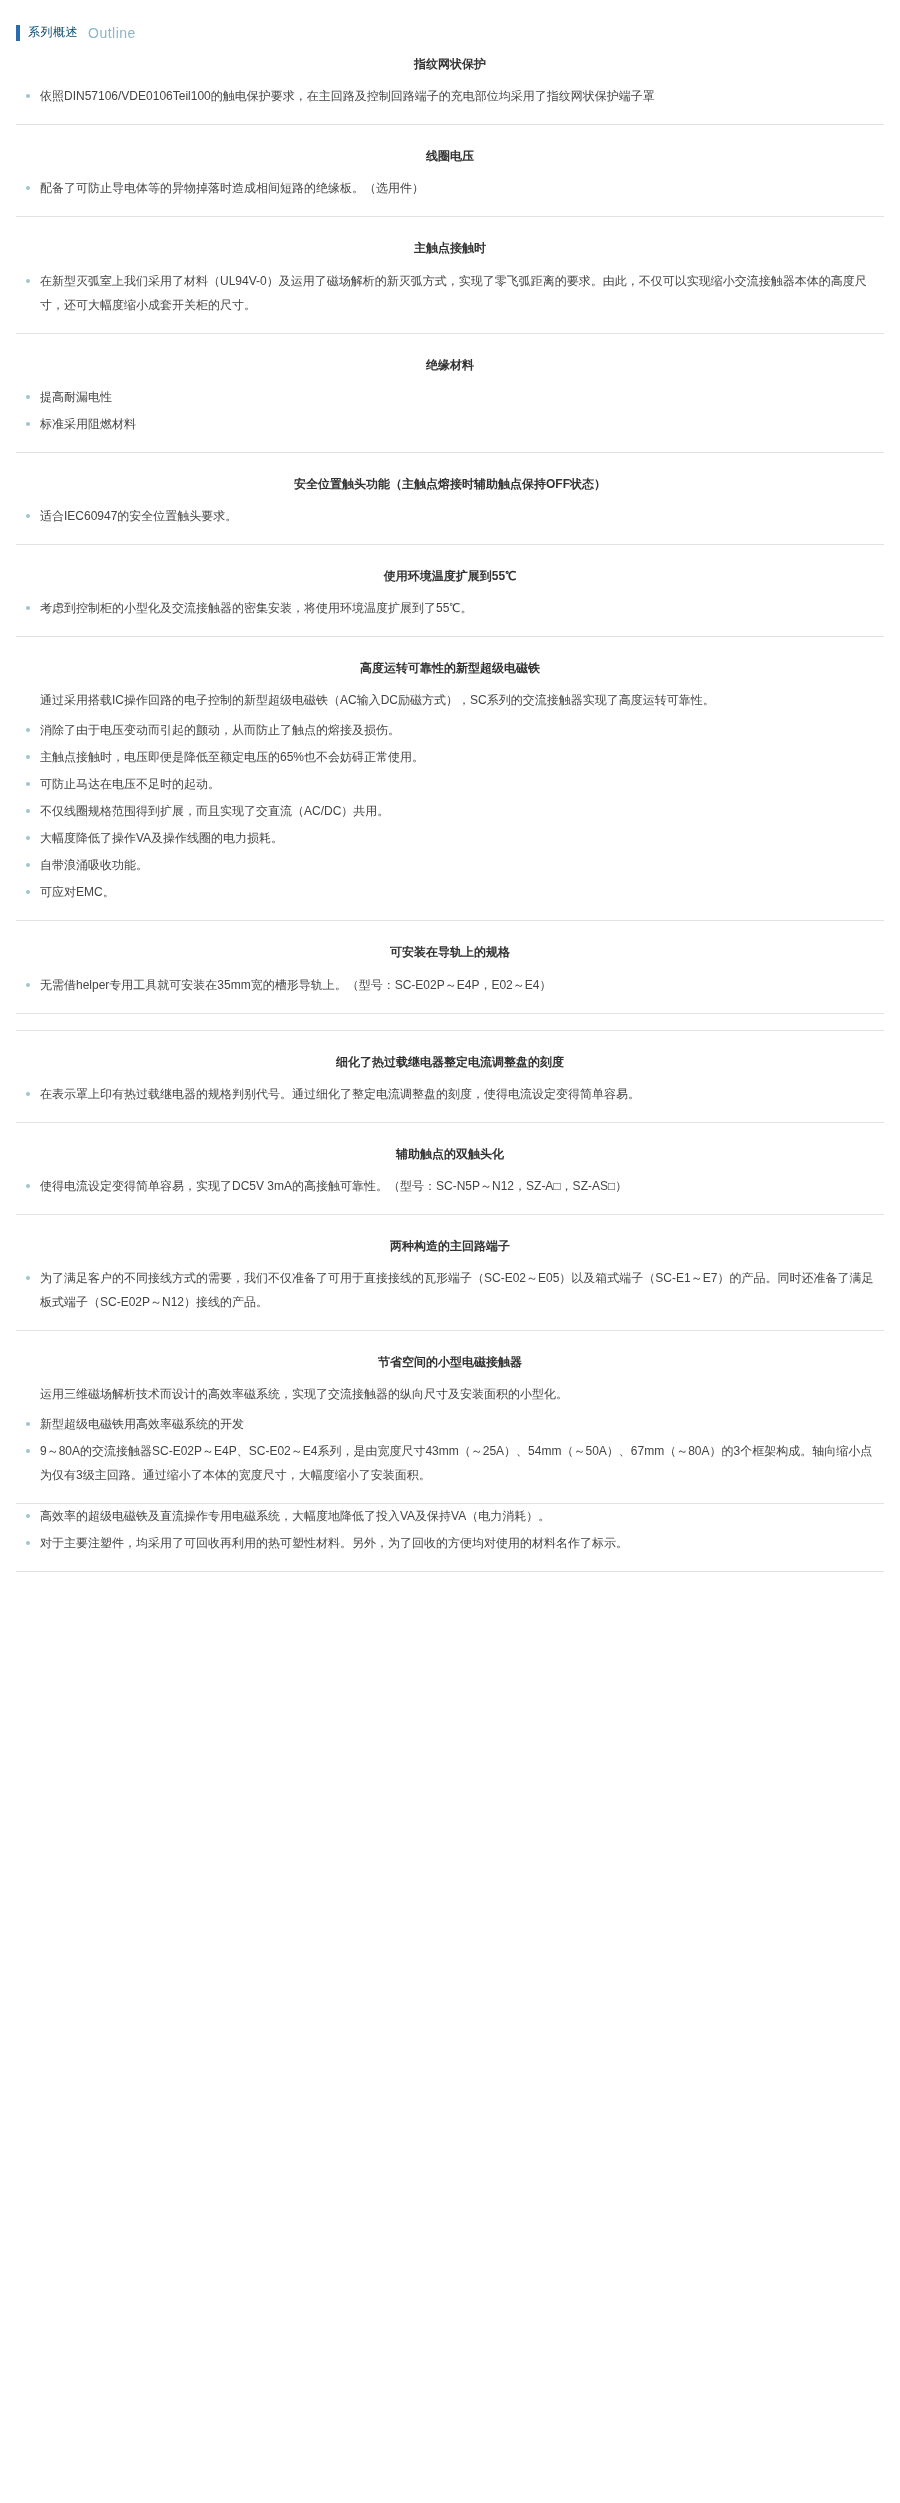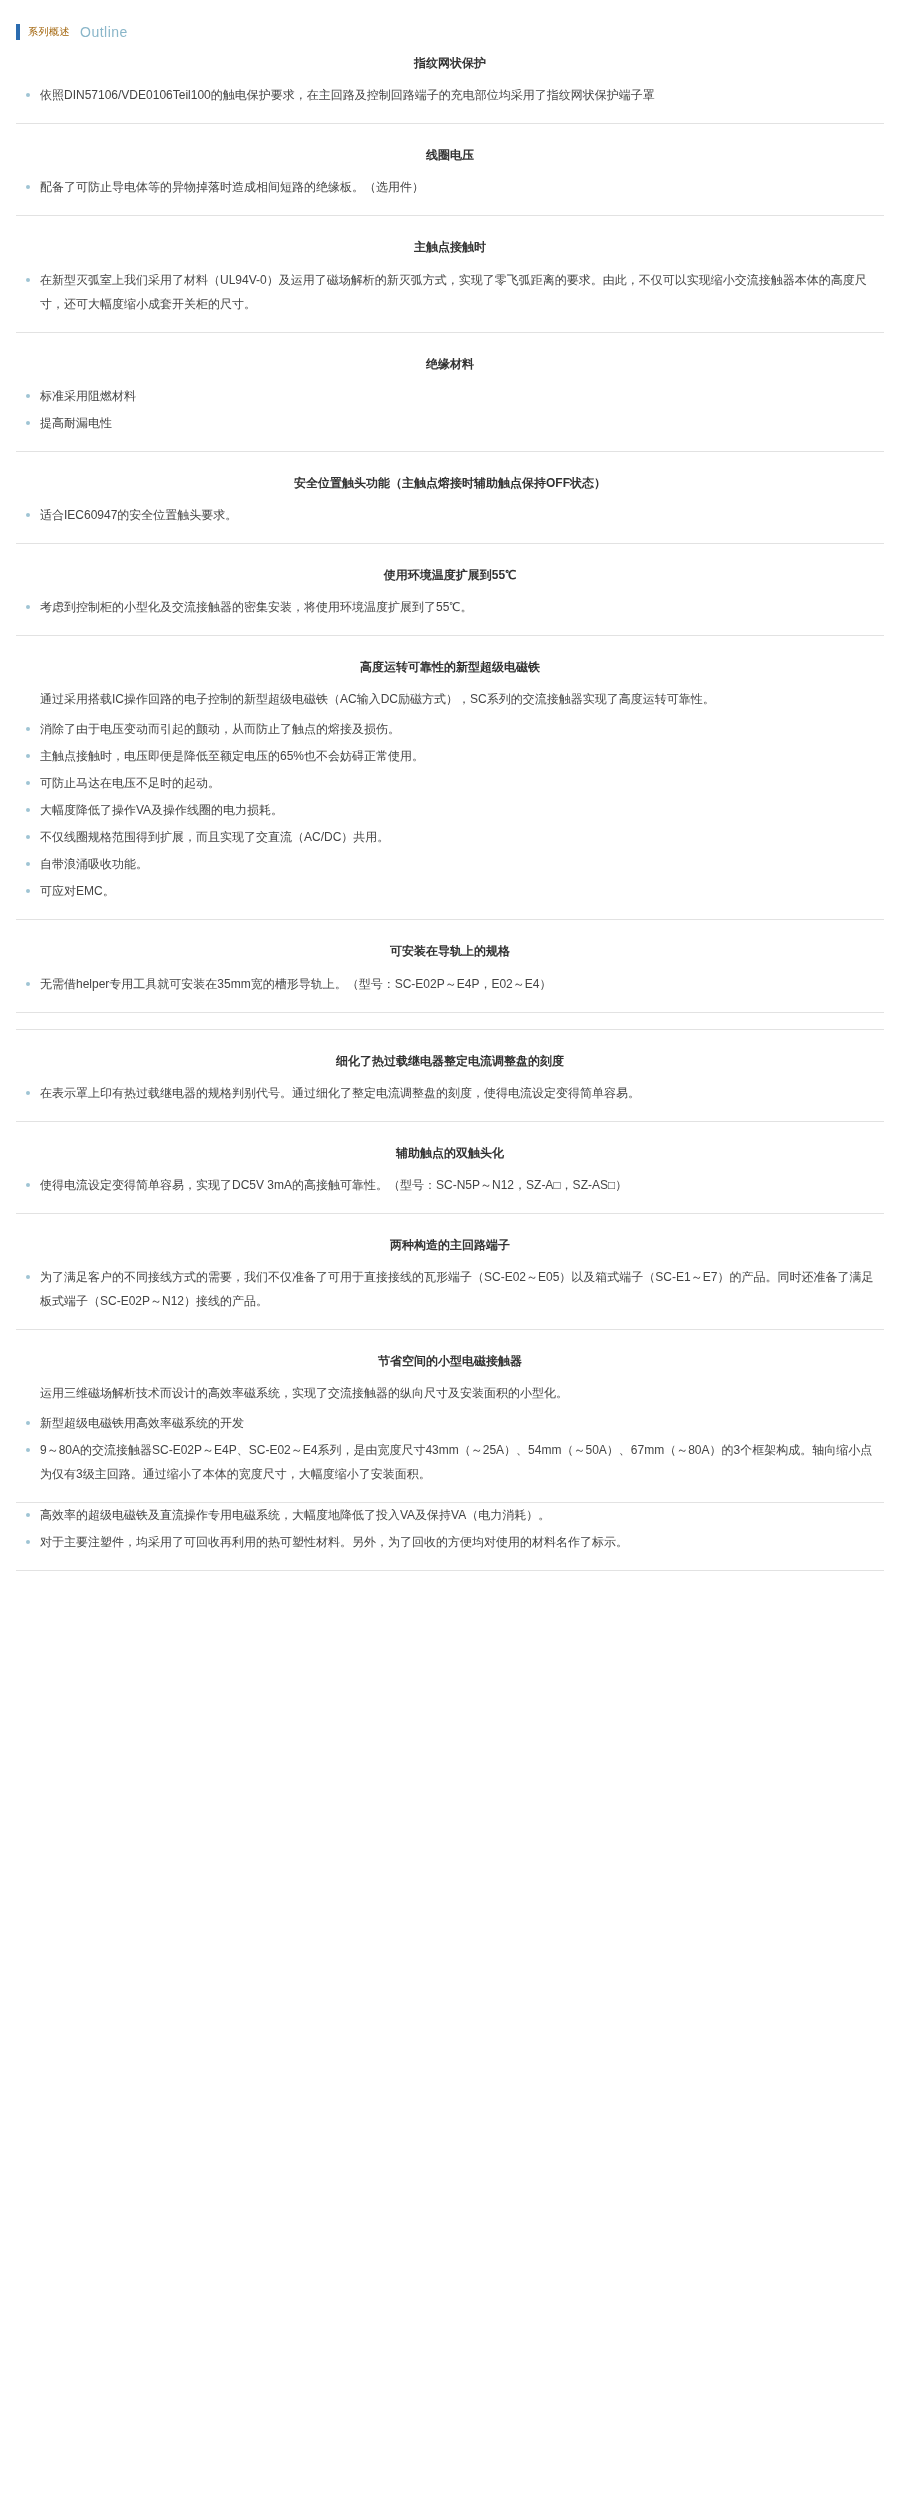--- a/index.html
+++ b/index.html
@@ -27,22 +27,22 @@
     margin: 6px 0 14px 0;
   }
   .page-heading .bar {
     width: 4px;
     height: 16px;
     background: #2b6cb0;
     margin-right: 8px;
     flex: 0 0 auto;
   }
   .page-heading .title-cn {
-    font-size: 10px;
-    color: #a16207;
+    font-size: 12px;
+    color: #0c4a6e;
     font-weight: normal;
     letter-spacing: 0.5px;
   }
   .page-heading .title-en {
     font-size: 14px;
     color: #8ab6c9;
     margin-left: 10px;
     letter-spacing: 0.5px;
   }
 
@@ -127,22 +127,22 @@
       <div class="section">
         <div class="section-title">主触点接触时</div>
         <ul class="bullets">
           <li>在新型灭弧室上我们采用了材料（UL94V-0）及运用了磁场解析的新灭弧方式，实现了零飞弧距离的要求。由此，不仅可以实现缩小交流接触器本体的高度尺寸，还可大幅度缩小成套开关柜的尺寸。</li>
         </ul>
       </div>
       <div class="divider"></div>
       <div class="section">
         <div class="section-title">绝缘材料</div>
         <ul class="bullets">
+          <li>提高耐漏电性</li>
           <li>标准采用阻燃材料</li>
-          <li>提高耐漏电性</li>
         </ul>
       </div>
       <div class="divider"></div>
       <div class="section">
         <div class="section-title">安全位置触头功能（主触点熔接时辅助触点保持OFF状态）</div>
         <ul class="bullets">
           <li>适合IEC60947的安全位置触头要求。</li>
         </ul>
       </div>
       <div class="divider"></div>
@@ -153,22 +153,22 @@
         </ul>
       </div>
       <div class="divider"></div>
       <div class="section">
         <div class="section-title">高度运转可靠性的新型超级电磁铁</div>
         <p class="plain-para">通过采用搭载IC操作回路的电子控制的新型超级电磁铁（AC输入DC励磁方式），SC系列的交流接触器实现了高度运转可靠性。</p>
         <ul class="bullets">
           <li>消除了由于电压变动而引起的颤动，从而防止了触点的熔接及损伤。</li>
           <li>主触点接触时，电压即便是降低至额定电压的65%也不会妨碍正常使用。</li>
           <li>可防止马达在电压不足时的起动。</li>
+          <li>不仅线圈规格范围得到扩展，而且实现了交直流（AC/DC）共用。</li>
           <li>大幅度降低了操作VA及操作线圈的电力损耗。</li>
-          <li>不仅线圈规格范围得到扩展，而且实现了交直流（AC/DC）共用。</li>
           <li>自带浪涌吸收功能。</li>
           <li>可应对EMC。</li>
         </ul>
       </div>
       <div class="divider"></div>
       <div class="section">
         <div class="section-title">可安装在导轨上的规格</div>
         <ul class="bullets">
           <li>无需借helper专用工具就可安装在35mm宽的槽形导轨上。（型号：SC-E02P～E4P，E02～E4）</li>
         </ul>

